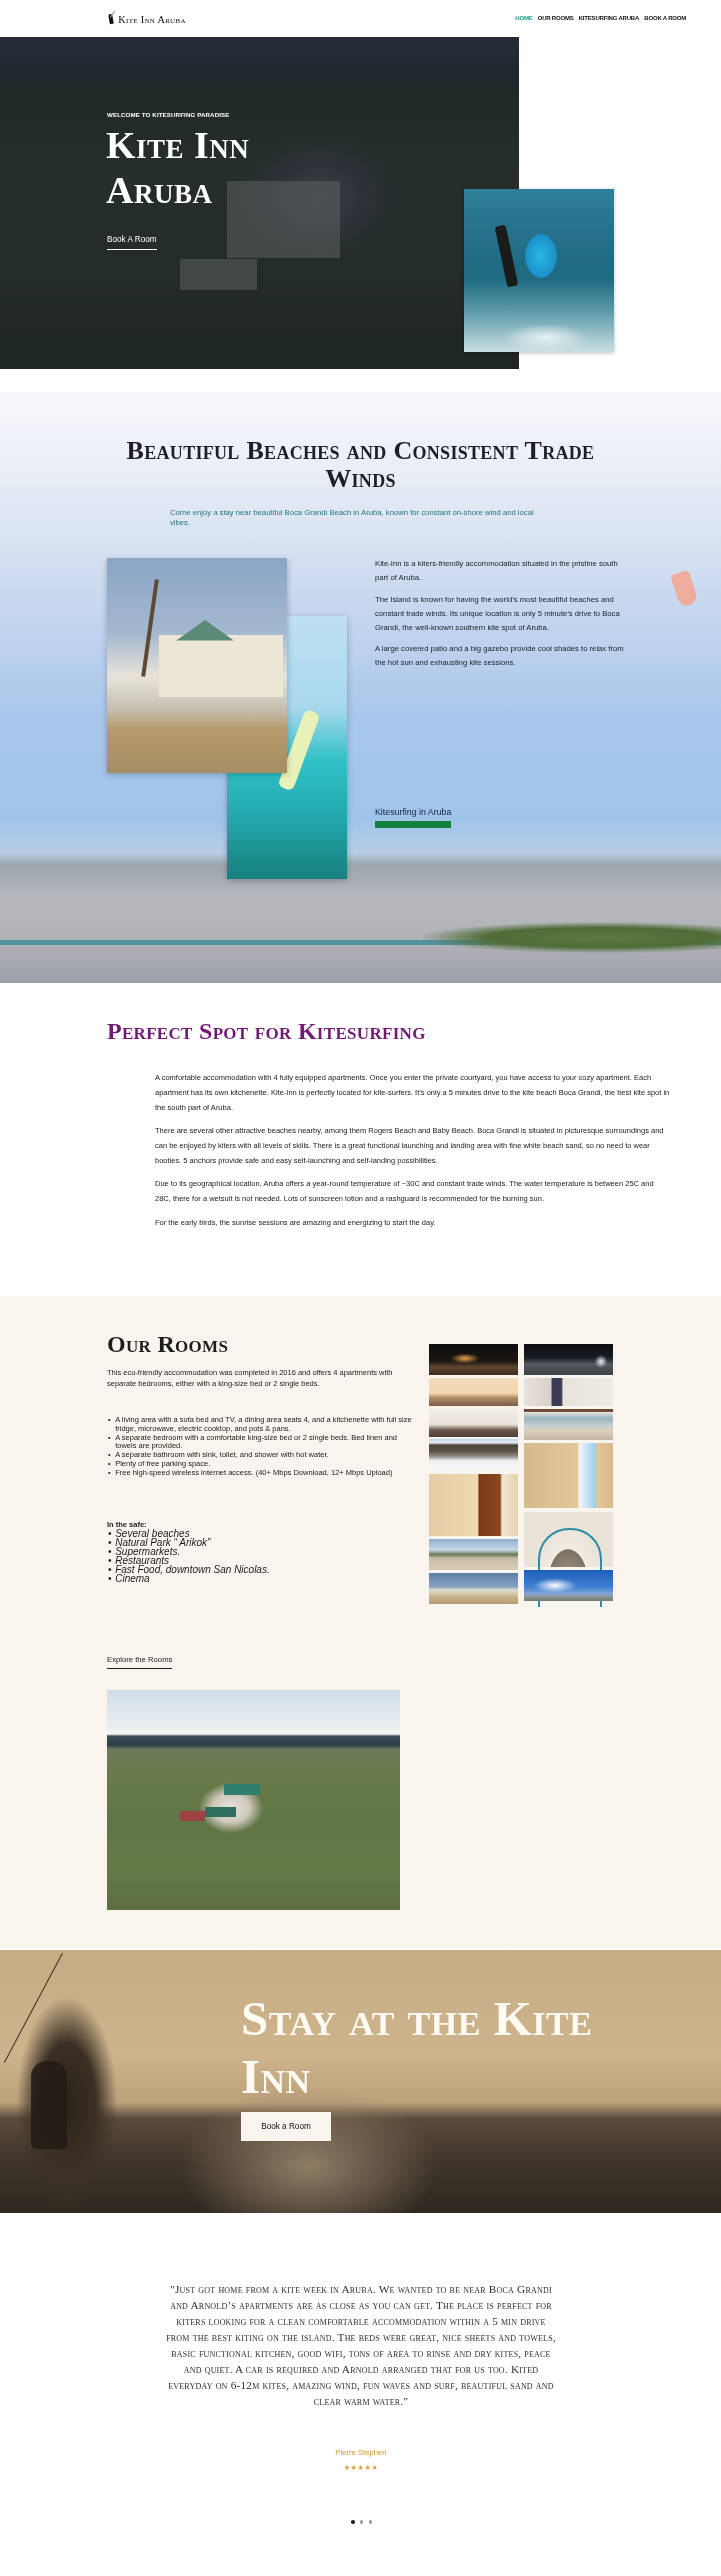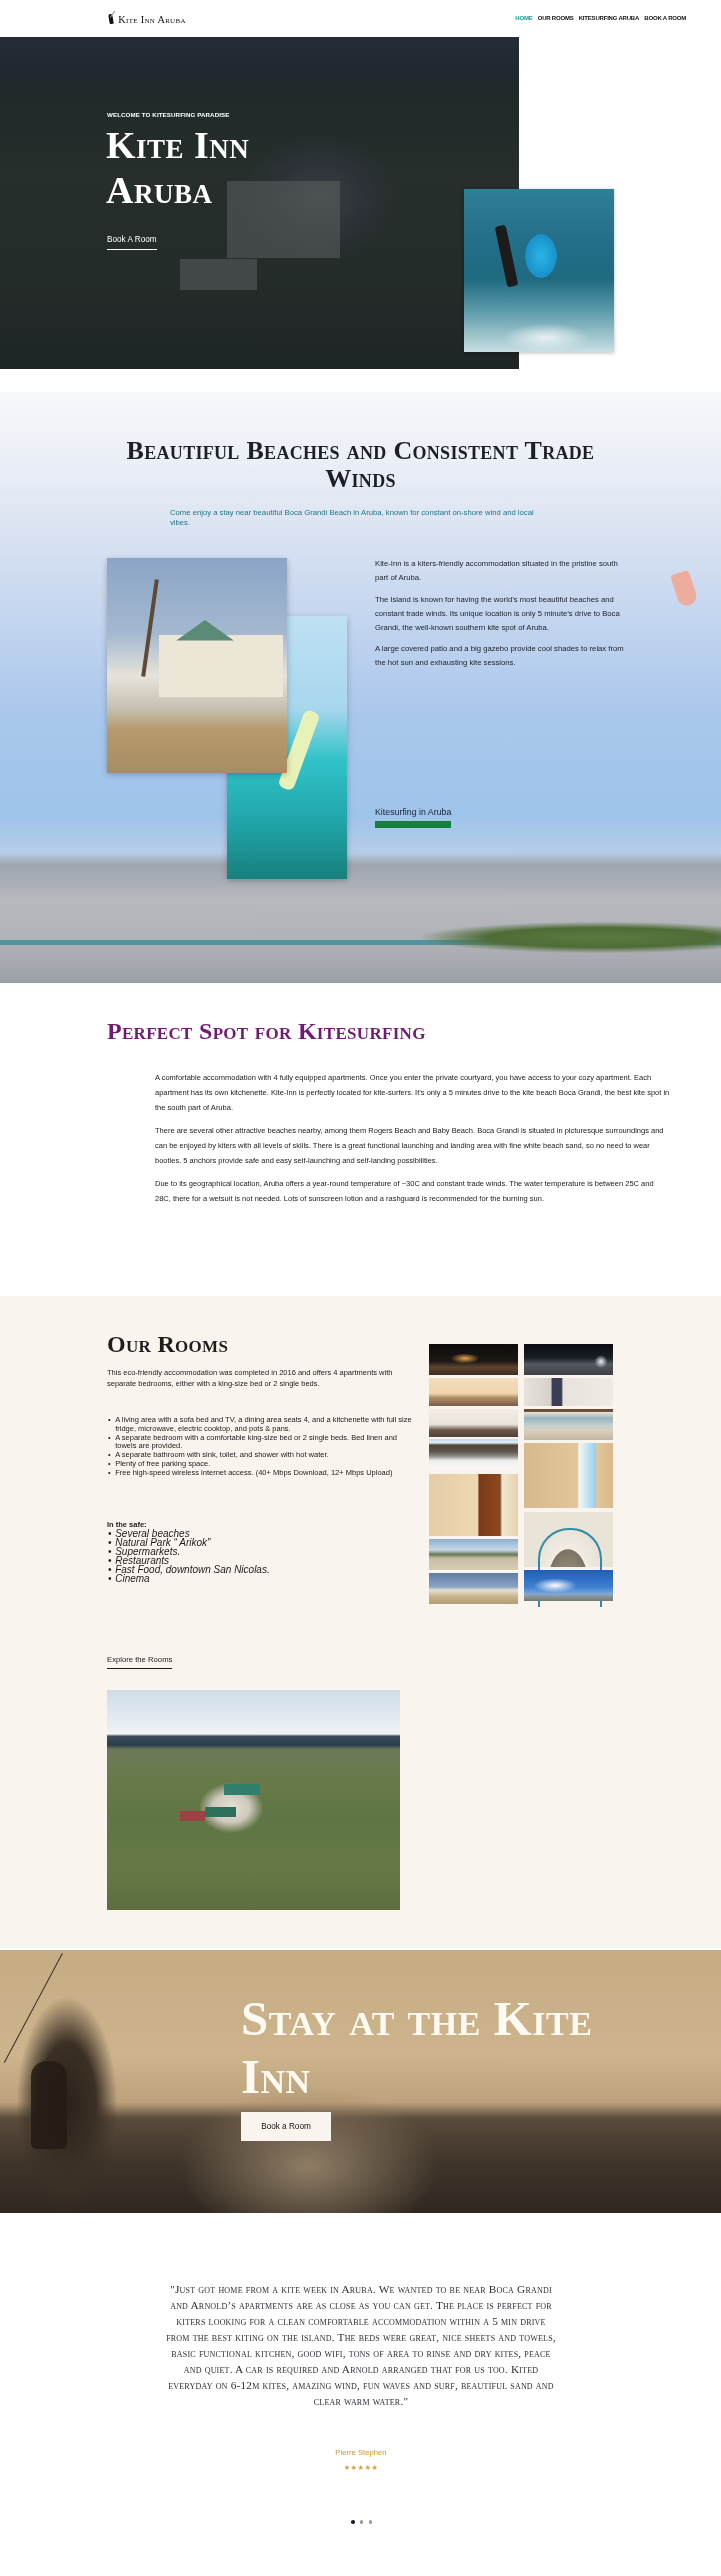--- a/index.html
+++ b/index.html
@@ -155,20 +155,21 @@
   <p>The Island is known for having the world’s most beautiful beaches and constant trade winds. Its unique location is only 5 minute’s drive to Boca Grandi, the well-known southern kite spot of Aruba.</p>
   <p>A large covered patio and a big gazebo provide cool shades to relax from the hot sun and exhausting kite sessions.</p>
 </div>
 <a id="beaches-link">Kitesurfing in Aruba</a>
 
 <h2 id="perfect-title">Perfect Spot for Kitesurfing</h2>
 <div id="perfect-text">
   <p>A comfortable accommodation with 4 fully equipped apartments. Once you enter the private courtyard, you have access to your cozy apartment. Each apartment has its own kitchenette. Kite-Inn is perfectly located for kite-surfers. It’s only a 5 minutes drive to the kite beach Boca Grandi, the best kite spot in the south part of Aruba.</p>
   <p>There are several other attractive beaches nearby, among them Rogers Beach and Baby Beach. Boca Grandi is situated in picturesque surroundings and can be enjoyed by kiters with all levels of skills. There is a great functional launching and landing area with fine white beach sand, so no need to wear booties. 5 anchors provide safe and easy self-launching and self-landing possibilities.</p>
   <p>Due to its geographical location, Aruba offers a year-round temperature of ~30C and constant trade winds. The water temperature is between 25C and 28C, there for a wetsuit is not needed. Lots of sunscreen lotion and a rashguard is recommended for the burning sun.</p>
+  <p>For the early birds, the sunrise sessions are amazing and energizing to start the day.</p>
 </div>
 
 <section id="rooms"></section>
 <h2 id="rooms-title">Our Rooms</h2>
 <p id="rooms-intro">This eco-friendly accommodation was completed in 2016 and offers 4 apartments with separate bedrooms, either with a king-size bed or 2 single beds.</p>
 <ul id="rooms-features" style="top:1416px;">
   <li>A living area with a sofa bed and TV, a dining area seats 4, and a kitchenette with full size fridge, microwave, electric cooktop, and pots &amp; pans.</li>
   <li>A separate bedroom with a comfortable king-size bed or 2 single beds. Bed linen and towels are provided.</li>
   <li>A separate bathroom with sink, toilet, and shower with hot water.</li>
   <li>Plenty of free parking space.</li>

